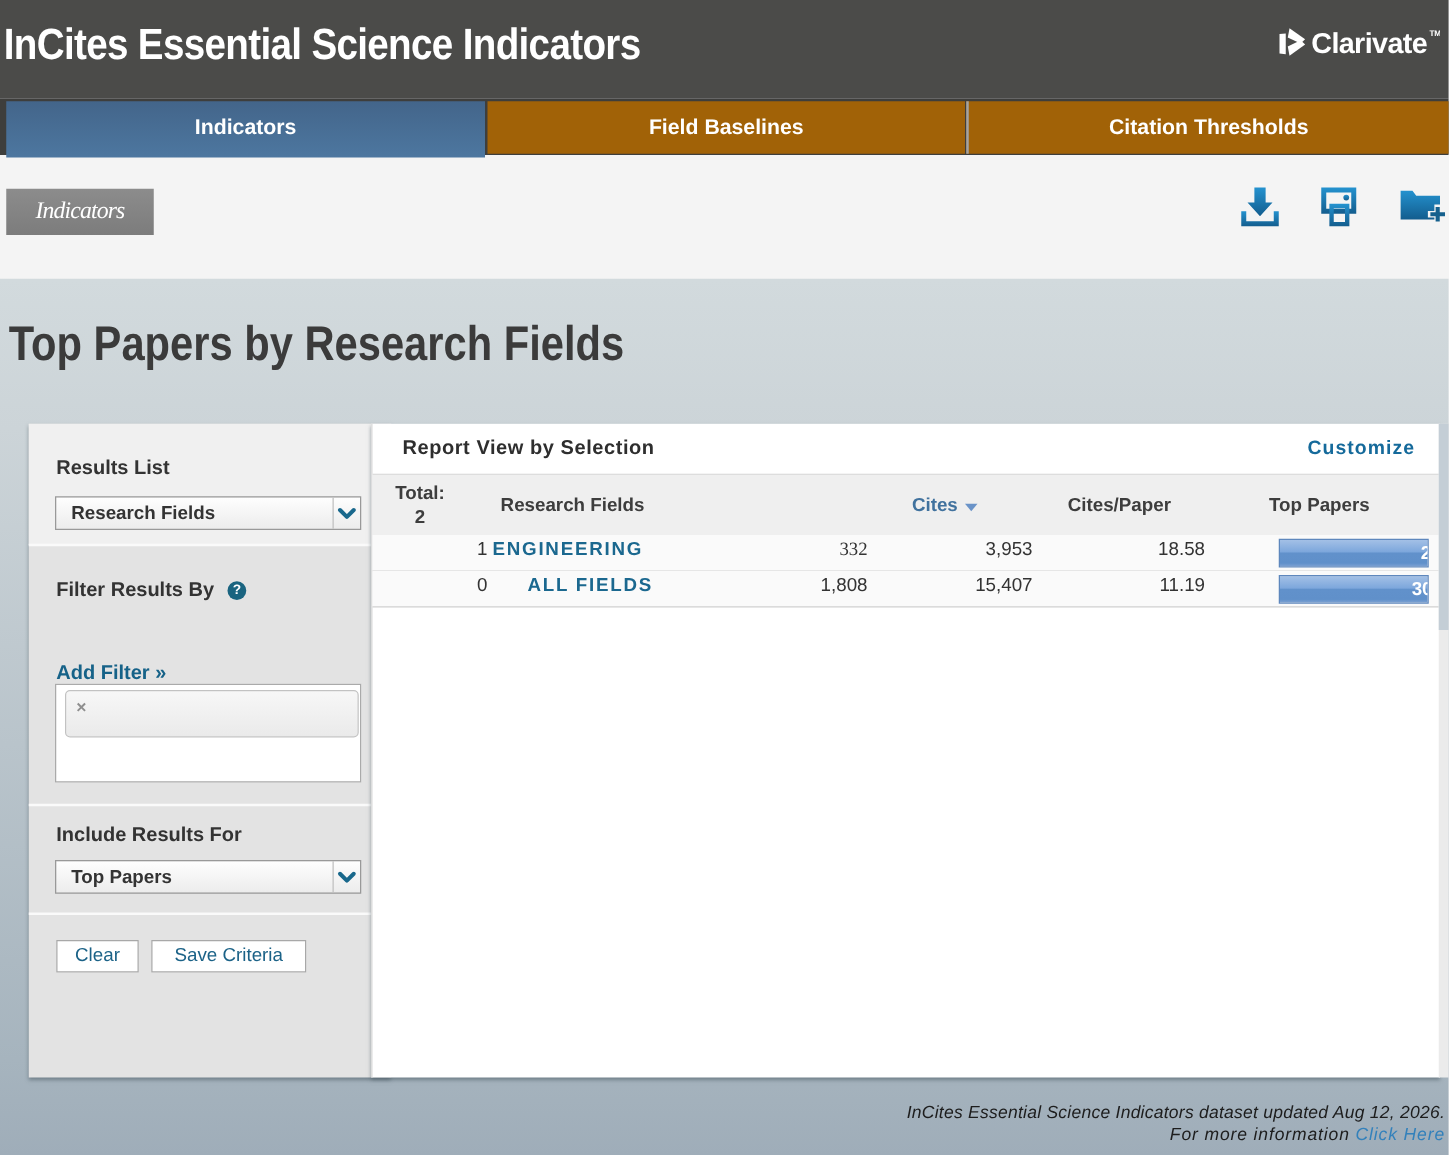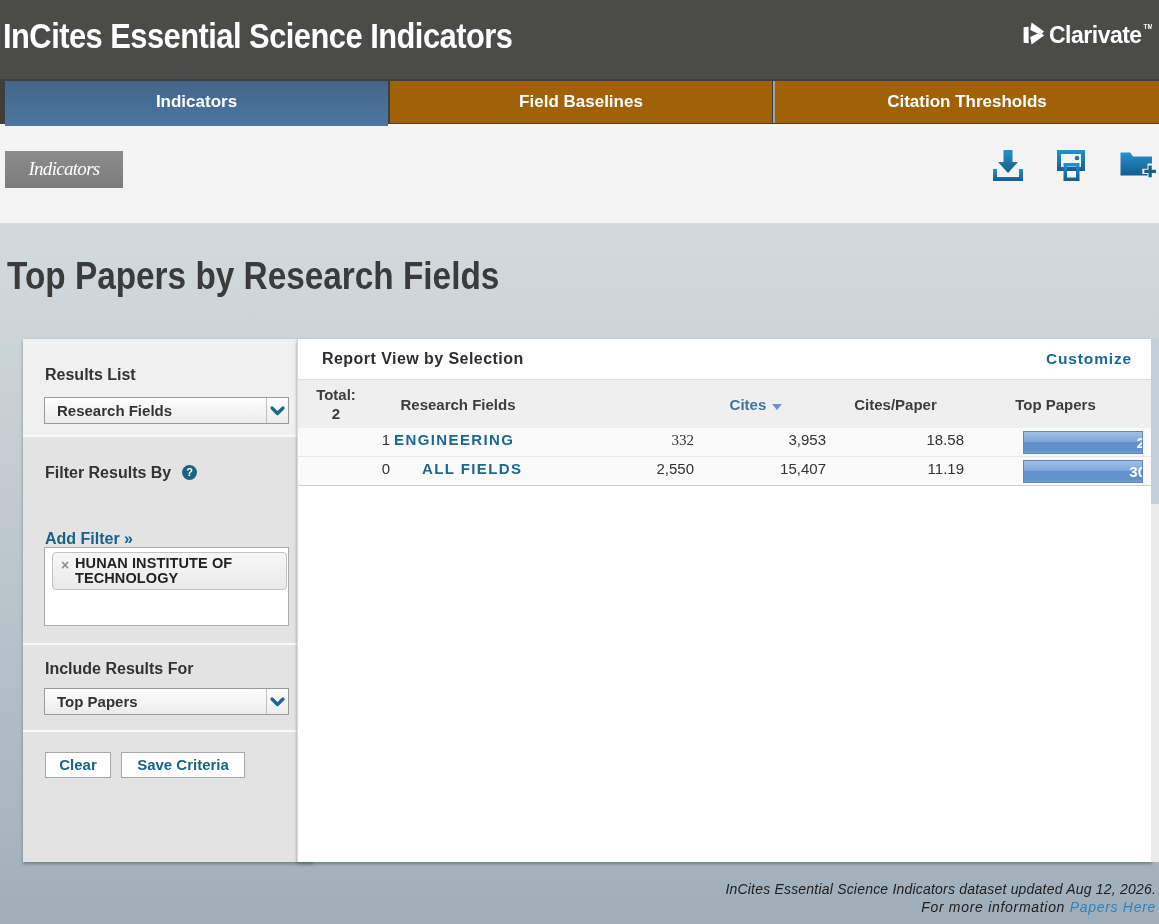--- a/index.html
+++ b/index.html
@@ -45,21 +45,21 @@
            font-size:15px;font-weight:bold;color:#333;}
   .dd .chev{position:absolute;right:0;top:0;width:21px;height:25px;border-left:1px solid #c0c0c0;}
   .note{position:absolute;left:22px;color:#9c9c9c;font-size:13px;font-weight:bold;
         font-style:italic;line-height:17.5px;}
   #fbox{position:absolute;left:21px;top:208px;width:243px;height:77px;background:#fff;border:1px solid #aaa;}
   #ftag{position:absolute;left:7px;top:4px;width:233px;height:36px;border:1px solid #c2c2c2;
         border-radius:4px;background:linear-gradient(180deg,#f7f7f7,#eaeaea);}
   #ftag .x{position:absolute;left:8px;top:4px;color:#8f8f8f;font-size:14px;font-weight:bold;}
   #ftag .t{position:absolute;left:22px;top:3px;font-size:14.5px;letter-spacing:0.1px;font-weight:bold;color:#222;line-height:15px;}
   .btn{position:absolute;top:0;height:24px;background:#fff;border:1px solid #a8a8a8;
-       color:#1b6287;font-size:15px;font-weight:bold;text-align:center;line-height:24px;}
+       color:#1b6287;font-size:15px;font-weight:normal;text-align:center;line-height:24px;}
 
   
   #tbl{left:297px;top:339px;width:854px;height:523px;background:#fff;
        border-left:1px solid #d8d8d8;box-shadow:0 2px 3px rgba(70,85,95,.55);}
   #scrl{left:1151px;top:339px;width:8px;height:523px;background:#ebebeb;}
   #thumb{left:1151px;top:339px;width:8px;height:165px;background:#c4ced6;}
   #rvtitle{position:absolute;left:24px;letter-spacing:0.45px;top:0;height:39px;line-height:39px;
            font-size:16px;font-weight:bold;color:#2e2e2e;}
   #cust{position:absolute;right:20px;letter-spacing:0.85px;top:0;height:39px;line-height:39px;
         font-size:15.5px;font-weight:bold;color:#156a9b;}
@@ -150,21 +150,20 @@
   </div>
 
   <div class="slabel" style="top:125px">Filter Results By</div>
   <div style="position:absolute;left:159px;top:126px;width:15px;height:15px;border-radius:50%;
               background:#1a6480;color:#fff;font-size:11px;font-weight:bold;text-align:center;line-height:15px;">?</div>
   <div class="slabel" style="top:191px;color:#166288">Add Filter »</div>
 
   <div id="fbox">
     <div id="ftag">
       <span class="x">×</span>
-      <span class="t">HUNAN INSTITUTE OF<br><span style="padding-left:0">TECHNOLOGY</span></span>
     </div>
   </div>
 
   <div class="slabel" style="top:321px">Include Results For</div>
   <div class="dd" style="top:349px">
     <div class="txt">Top Papers</div>
     <div class="chev">
       <svg width="21" height="25" viewBox="0 0 21 25">
           <path d="M5 10 L10.5 15.5 L16 10" fill="none" stroke="#19688c" stroke-width="3.2" stroke-linecap="round" stroke-linejoin="round"></path>
         </svg>
@@ -194,27 +193,27 @@
     <div class="cell" style="right:325px;">3,953</div>
     <div class="cell" style="right:187px;">18.58</div>
     <div class="bar">
         <span style="right:-3px;">2</span>
       </div>
   </div>
   <div style="position:absolute;left:0;top:117px;width:853px;height:1px;background:#e6e6e6;"></div>
   <div class="row" style="top:118px;">
     <div class="cell" style="right:761px;">0</div>
     <div class="cell lnk" style="left:96px;margin-left:28px;">ALL FIELDS</div>
-    <div class="cell" style="right:457px;">2,550</div>
+    <div class="cell" style="right:457px;">1,808</div>
     <div class="cell" style="right:325px;">15,407</div>
     <div class="cell" style="right:187px;">11.19</div>
     <div class="bar">
         <span style="right:-4px;">30</span>
       </div>
   </div>
   <div style="position:absolute;left:0;top:146px;width:853px;height:1px;background:#cfcfcf;"></div>
 </div>
 
 <div class="abs" id="scrl"></div>
 <div class="abs" id="thumb"></div>
 
 <div class="foot" style="top:881px;">InCites Essential Science Indicators dataset updated Aug 12, 2026.</div>
-<div class="foot" style="top:899px;letter-spacing:0.7px;">For more information <a>Papers Here</a></div>
+<div class="foot" style="top:899px;letter-spacing:0.7px;">For more information <a>Click Here</a></div>
 
 </body></html>

